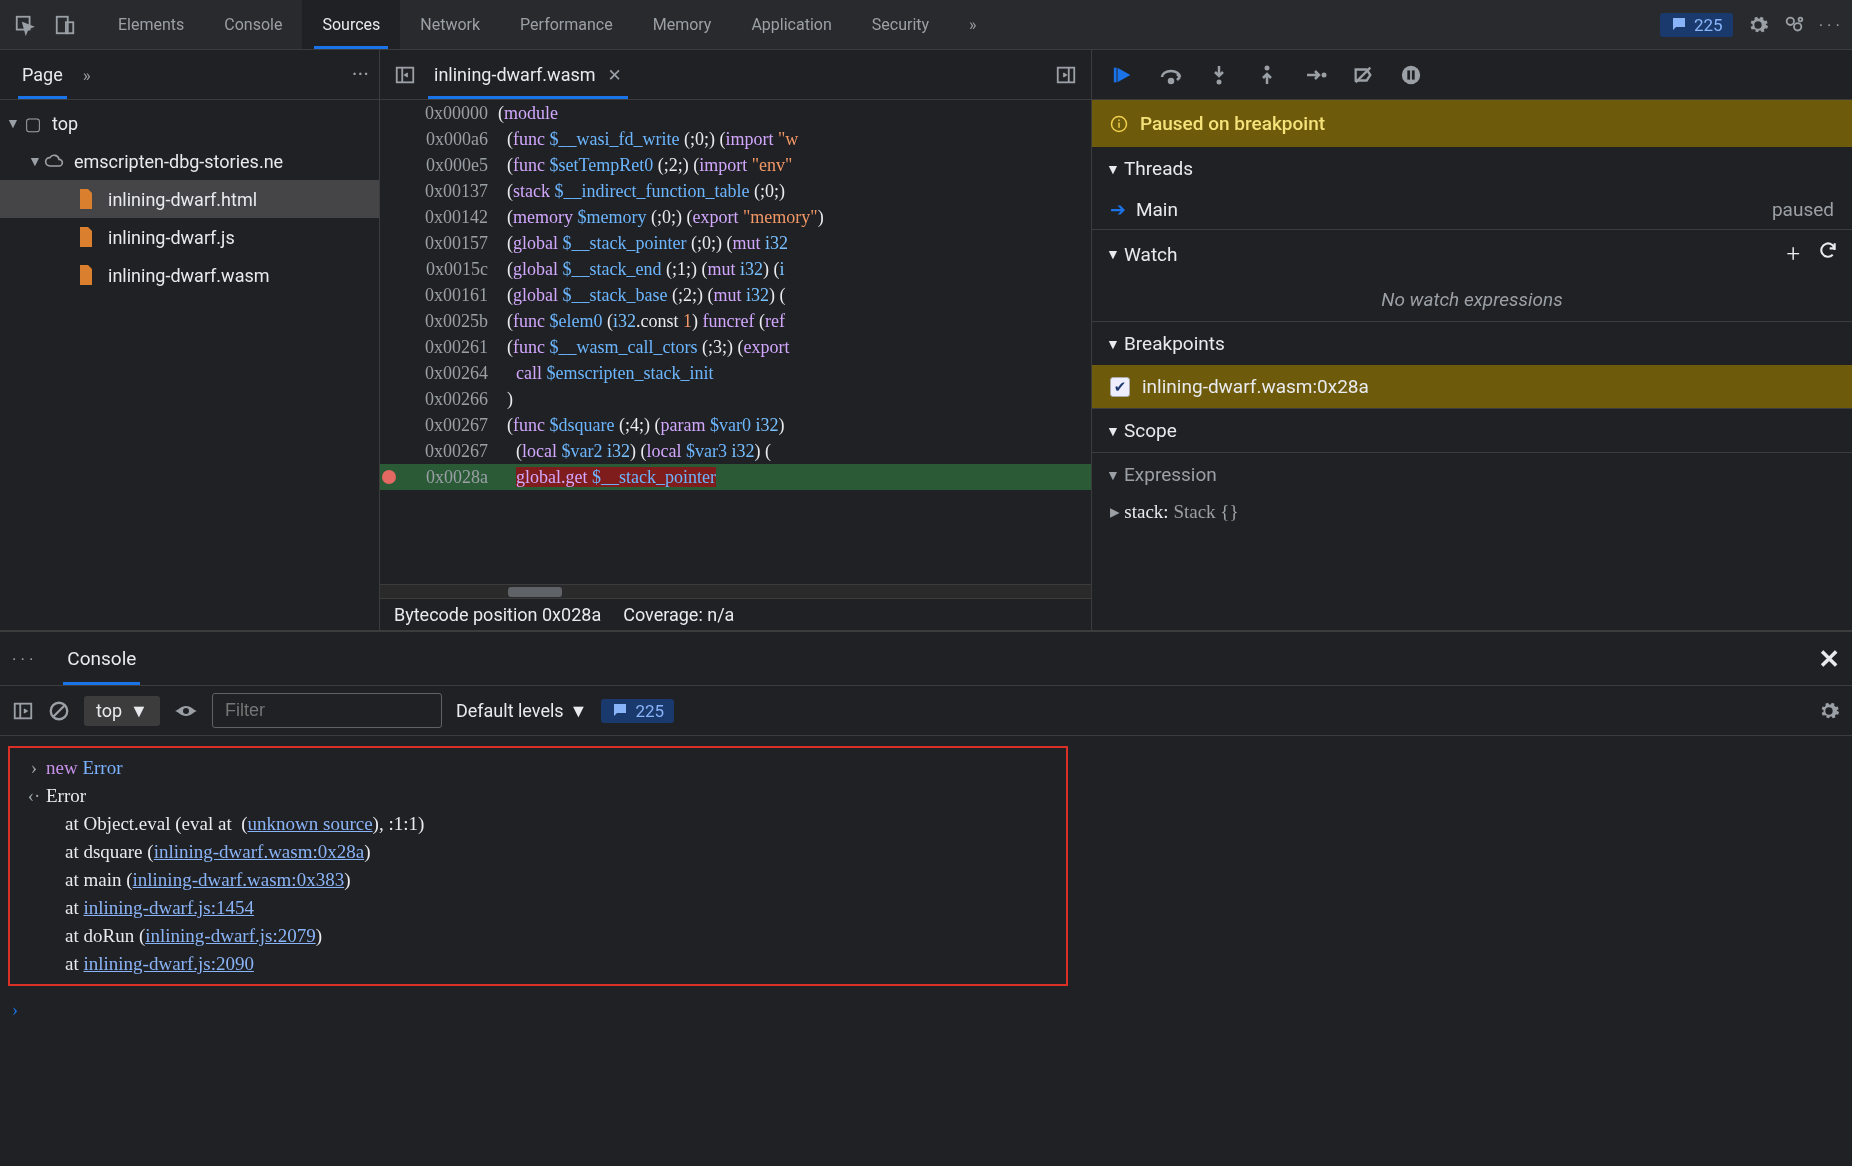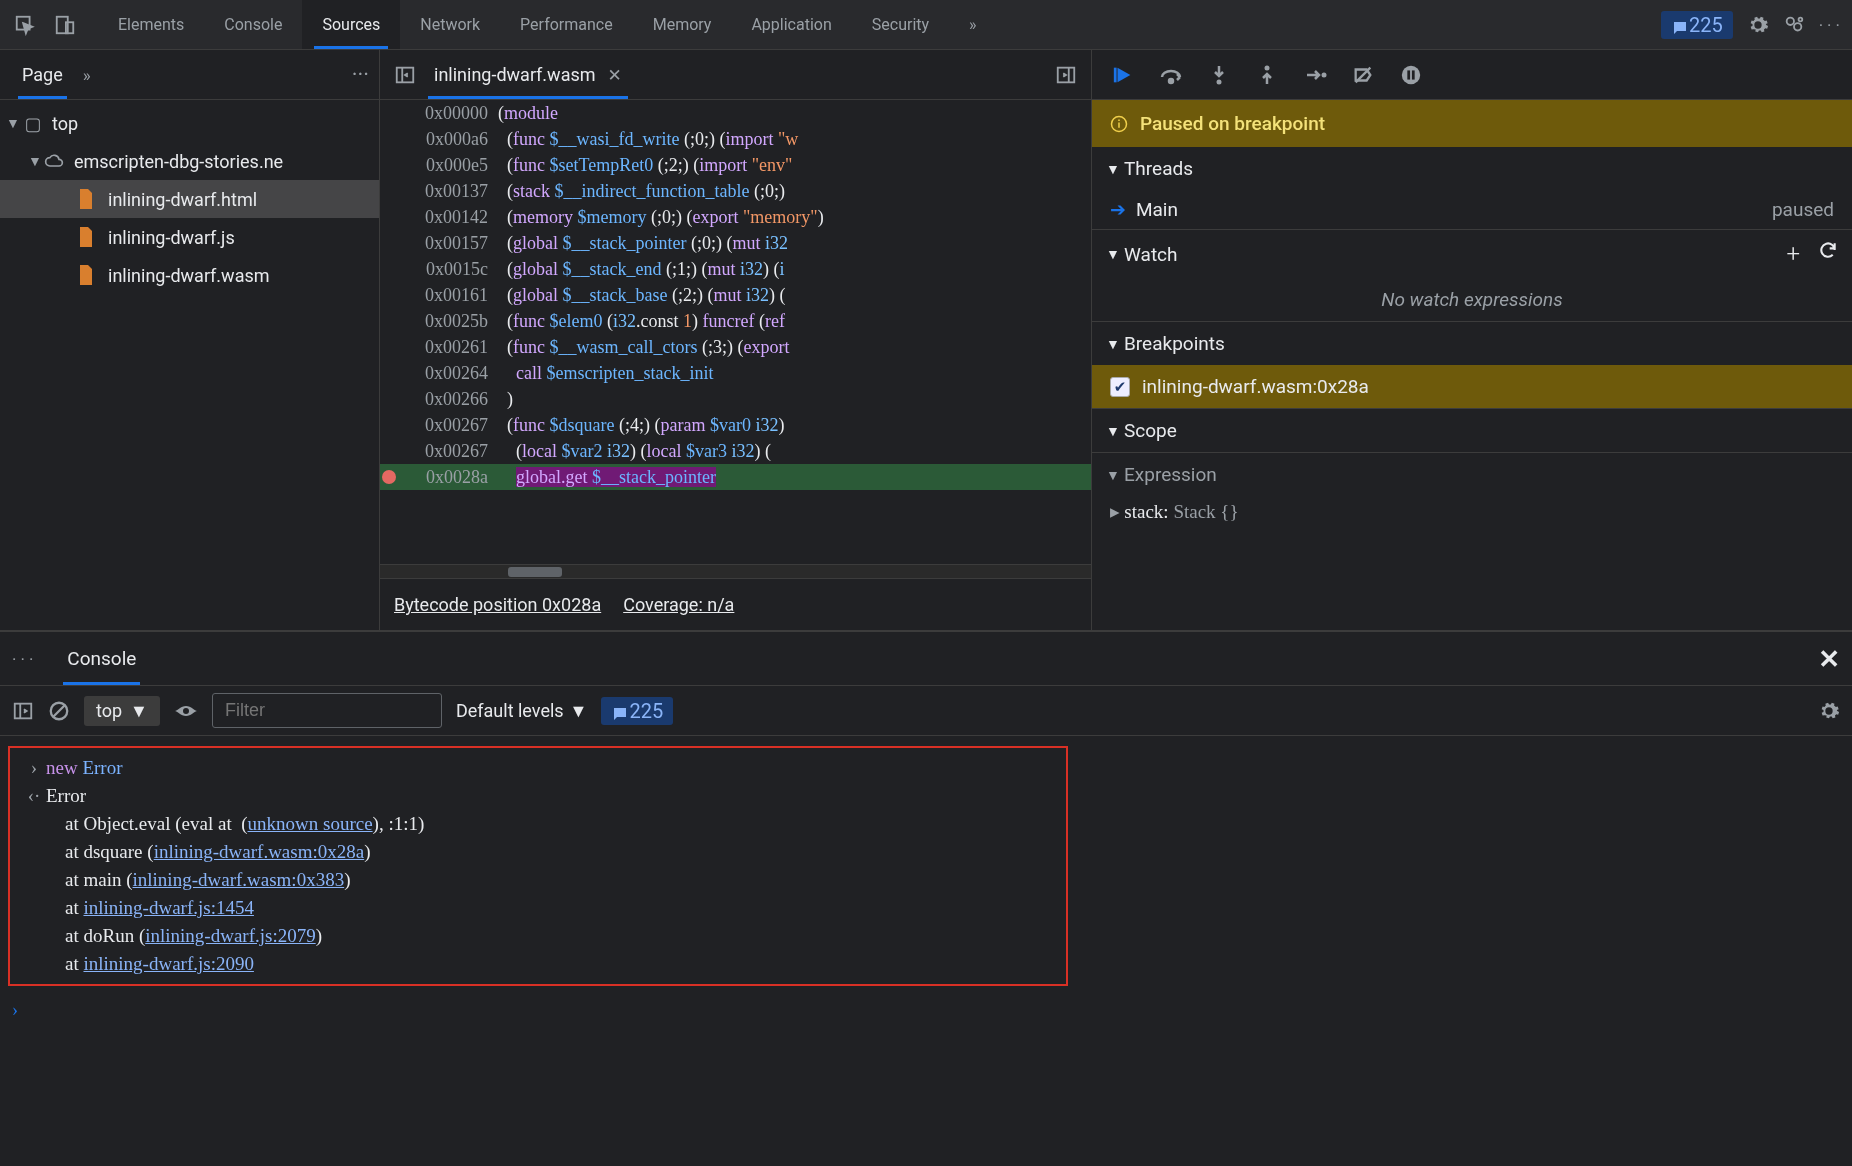--- a/index.html
+++ b/index.html
@@ -24,21 +24,21 @@
   background: #292a2d;
   border-bottom: 1px solid #3c3c3c;
   padding: 0 8px;
 }
 .tabs-bar .tool-icon { width: 34px; height: 34px; display:flex; align-items:center; justify-content:center; color:#9aa0a6; margin-right:6px; cursor:pointer;}
 .tabs { display:flex; align-items:stretch; height:100%; margin-left:10px; }
 .tab { padding: 0 20px; display:flex; align-items:center; color:#9aa0a6; cursor:pointer; position:relative; font-size:16px;}
 .tab.active { color:#e8eaed; background:#202124; }
 .tab.active::after { content:""; position:absolute; left:12px; right:12px; bottom:0; height:3px; background:#1a73e8; }
 .tabs-bar .right { margin-left:auto; display:flex; align-items:center; gap:14px; }
-.issue-badge { background:#1a3a6e; color:#8ab4f8; border-radius:3px; padding:2px 10px; display:flex; align-items:flex-end; font-size:20px;}
+.issue-badge { background:#1a3a6e; color:#8ab4f8; border-radius:3px; padding:2px 10px; display:flex; align-items:flex-start; gap:6px; font-size:17px;}
 .gear, .more-dots, .devices-icon { color:#9aa0a6; cursor:pointer; }
 
 
 .main-row {
   display:flex;
   height: 580px;
   background:#202124;
 }
 
 
@@ -73,23 +73,23 @@
 .code-line { display:flex; font-size:18px; line-height:26px;}
 .gutter { width:118px; text-align:right; padding-right:10px; color:#9aa0a6; position:relative; flex-shrink:0;}
 .line-content { white-space:pre; flex:1; overflow:hidden;}
 .line-content .kw { color:#d2a8ff;}
 .line-content .id { color:#6cb6ff;}
 .line-content .str { color:#f29766;}
 .line-content .num { color:#f29766;}
 .line-content .typ { color:#79c0ff;text-align:center;}
 .bp-row { background:#2b5a37;}
 .bp-marker { position:absolute; left:2px; top:6px; width:14px; height:14px; background:#e46962; border-radius:50%;}
-.hl-token { background:#701a75; }
-
-.editor-status { height:52px; display:flex; align-items:center; border-top:1px solid #3c3c3c; padding:0 14px; color:#e8eaed; gap:22px; font-size:18px;text-decoration:underline;}
+.hl-token { background:#7f1d1d; }
+
+.editor-status { height:32px; display:flex; align-items:center; border-top:1px solid #3c3c3c; padding:0 14px; color:#e8eaed; gap:22px; font-size:18px;}
 .scrollbar-faux { height:14px; background:#2a2a2a; border-top:1px solid #3c3c3c; position:relative;}
 .scrollbar-thumb { position:absolute; left:128px; top:2px; height:10px; width:54px; background:#5f6368; border-radius:3px;}
 
 
 .debugger { width:760px; display:flex; flex-direction:column; background:#202124;}
 .dbg-controls { height:50px; display:flex; align-items:center; gap:22px; padding:0 18px; border-bottom:1px solid #3c3c3c;}
 .dbg-controls .ico-btn { color:#9aa0a6; width:26px; height:26px; display:flex; align-items:center; justify-content:center; cursor:pointer;}
 .dbg-controls .ico-btn.resume { color:#1a73e8;}
 .paused-banner { background:#6e5a0b; color:#f4e27a; padding:12px 18px; display:flex; align-items:center; gap:12px; font-size:19px; font-weight:500;}
 .paused-banner .info { color:#f0cf4b; }

